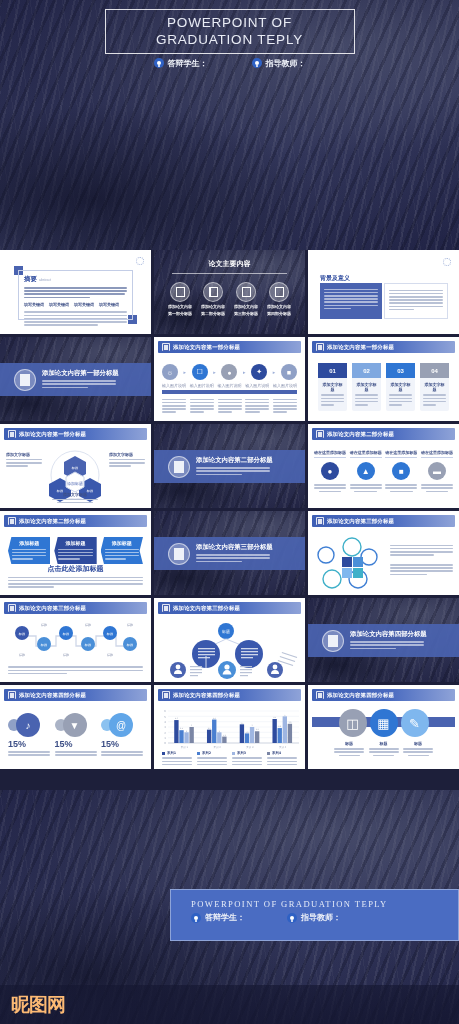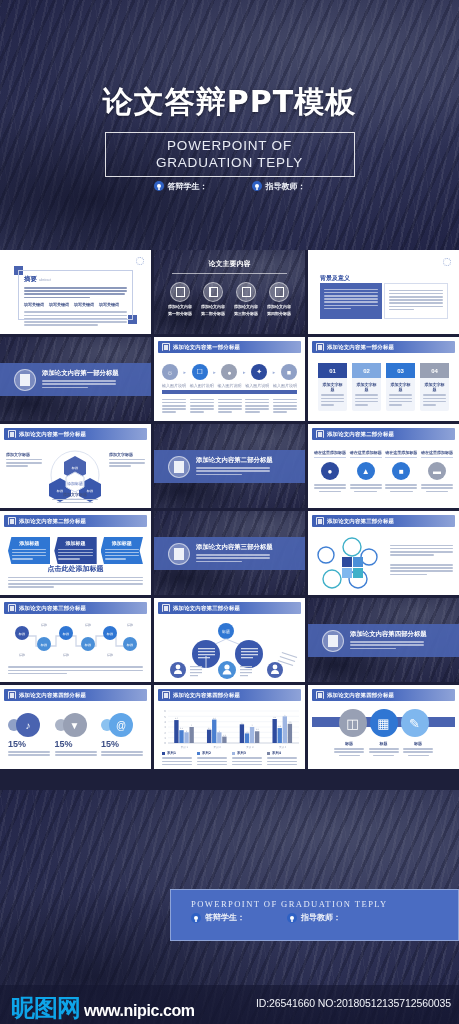--- a/index.html
+++ b/index.html
@@ -96,35 +96,34 @@
   .close-title { color:#fff; font-size:16.5px; font-weight:bold; letter-spacing:.5px;
                  font-family:"DejaVu Sans","Liberation Sans",sans-serif; }
   .close-sub { color:#e4eaf7; font-size:8.6px; letter-spacing:1.4px; margin-top:2px;
                font-family:"Liberation Serif", serif; }
   .close-roles { display:flex; gap:42px; margin-top:3px; }
 
   
   .wm { position:absolute; left:0; bottom:0; width:459px; height:39px; }
   .wm-veil { position:absolute; inset:0; background:linear-gradient(180deg, rgba(20,22,48,.62), rgba(20,22,48,.80)); }
   .wm-brand { position:absolute; left:11px; top:7px; display:flex; align-items:baseline; gap:4px; }
-  .wm-cn { color:#0ea5e9; font-size:24px; font-weight:bold; letter-spacing:-1px;
+  .wm-cn { color:#fdba74; font-size:19px; font-weight:bold; letter-spacing:-1px;
            font-family:Liberation Serif, serif; }
   .wm-url { color:#fff; font-size:16px; font-weight:bold; letter-spacing:-.4px; }
   .wm-id { position:absolute; right:8px; top:12px; color:#f2f4fa; font-size:10.5px; letter-spacing:-.1px; }
 </style>
 </head>
 <body>
 
 <div id="page">
 
   <div class="hero">
     <div class="photo"></div>
     <div class="tint"></div>
     <div class="inner">
-      <div class="hero-title">论文答辩PPT模板</div>
       <div class="hero-sub-box">POWERPOINT OF GRADUATION TEPLY</div>
       <div class="hero-roles">
         <div class="role">
           <span class="av">
               <i></i>
             </span>
           <span>答辩学生：</span>
         </div>
         <div class="role">
           <span class="av">
@@ -941,18 +940,16 @@
             </span>
           <span>指导教师：</span>
         </div>
       </div>
     </div>
 
     <div class="wm">
       <div class="wm-veil"></div>
       <div class="wm-brand">
         <span class="wm-cn">昵图网</span>
-        <span class="wm-url">www.nipic.com</span>
-      </div>
-      <div class="wm-id">ID:26541660 NO:20180512135712560035</div>
+      </div>
     </div>
   </div>
 </div>
 
 </body></html>

